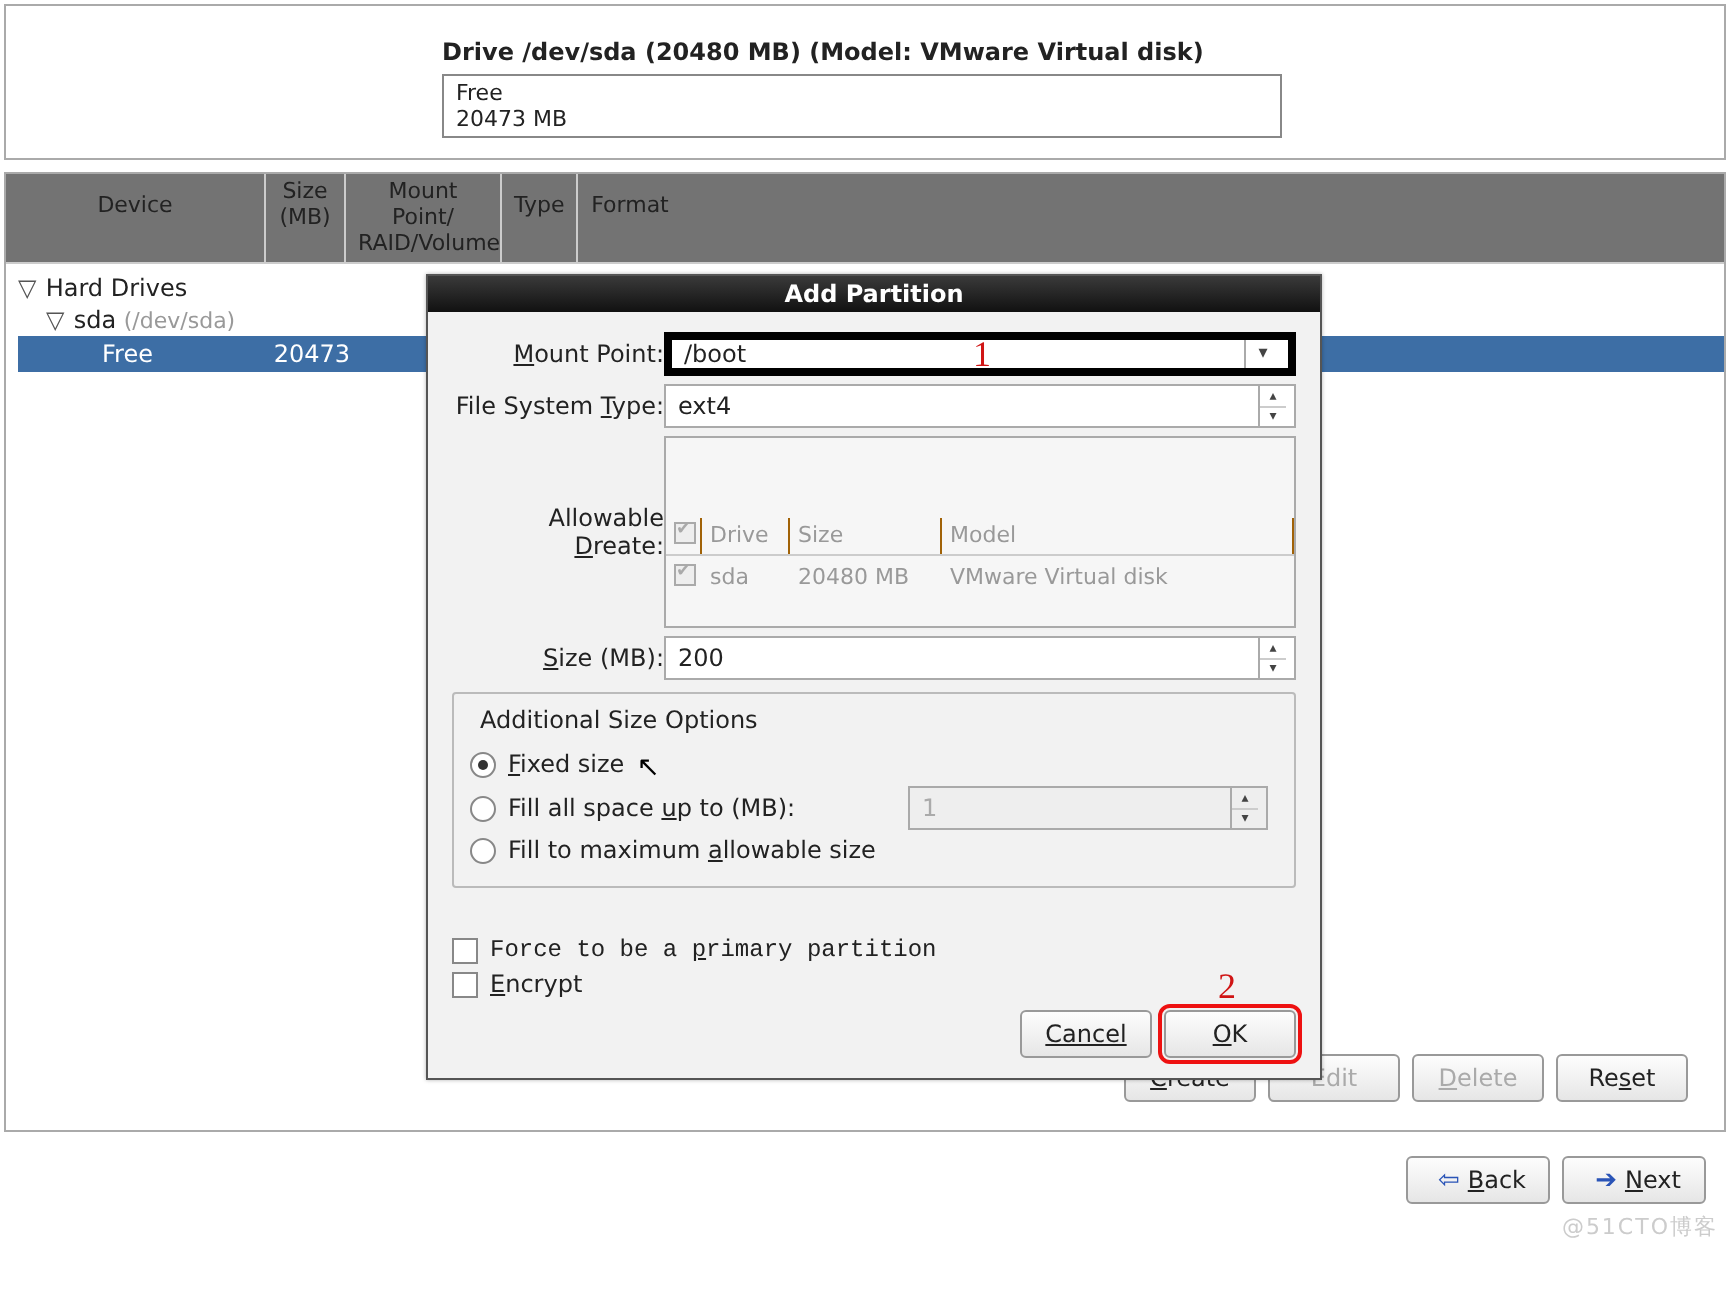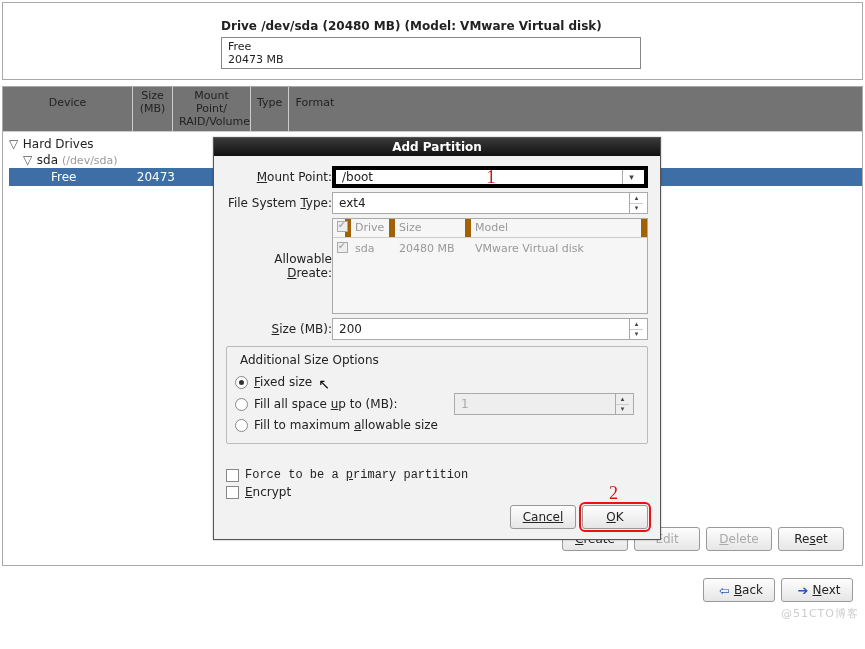--- a/index.html
+++ b/index.html
@@ -118,21 +118,21 @@
   .spin-btns div:last-child{border-bottom:none;}
   .drives-box {
     flex: 1;
     height: 96px;
     border: 1px solid #aaa;
     background: #f6f6f6;
     font-size: 11px;
     overflow: hidden;
   }
   .drives-head { display:flex; border-bottom:1px solid #ccc; color:#999; }
-  .drives-head div { padding: 2px 4px; border-right:6px solid #a16207; }
+  .drives-head div { padding: 2px 4px; border-right:1px solid #a16207;margin-top:40px; }
   .drives-row { display:flex; color:#999; padding: 2px 0;}
   .drives-row div { padding: 2px 4px; }
   .dh-c0{width:18px;text-align:center;}
   .dh-c1{width:44px;}
   .dh-c2{width:76px;}
   .dh-c3{flex:1;border-right:none;}
   .chk-dis { display:inline-block; width:11px; height:11px; border:1px solid #aaa; background:#eee; position:relative; }
   .chk-dis::after{content:"✔"; font-size:9px; color:#aaa; position:absolute; left:0; top:-2px;}
   .fieldset {
     border: 1px solid #bbb;

